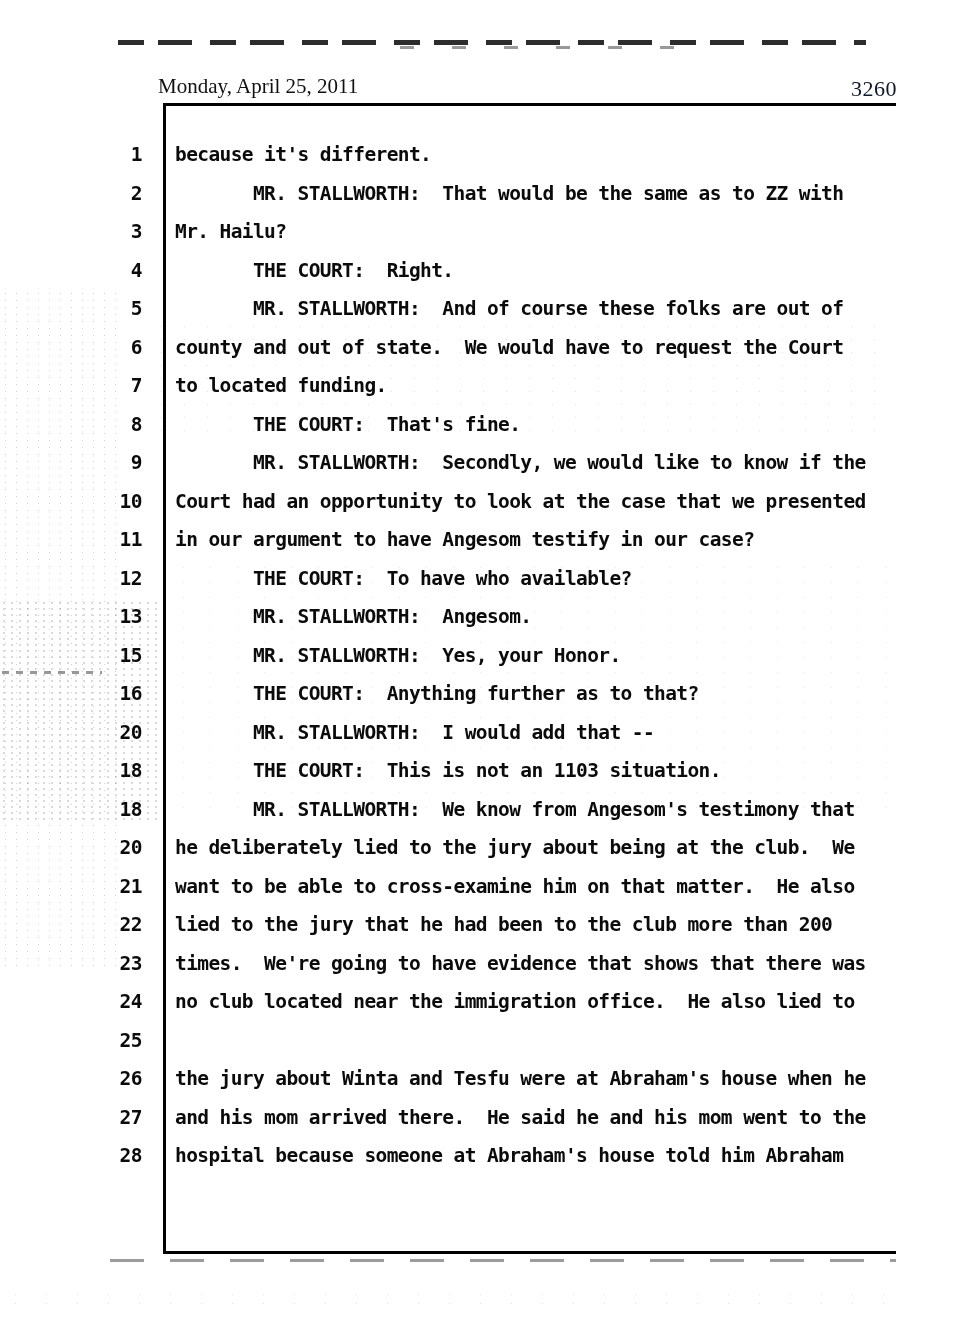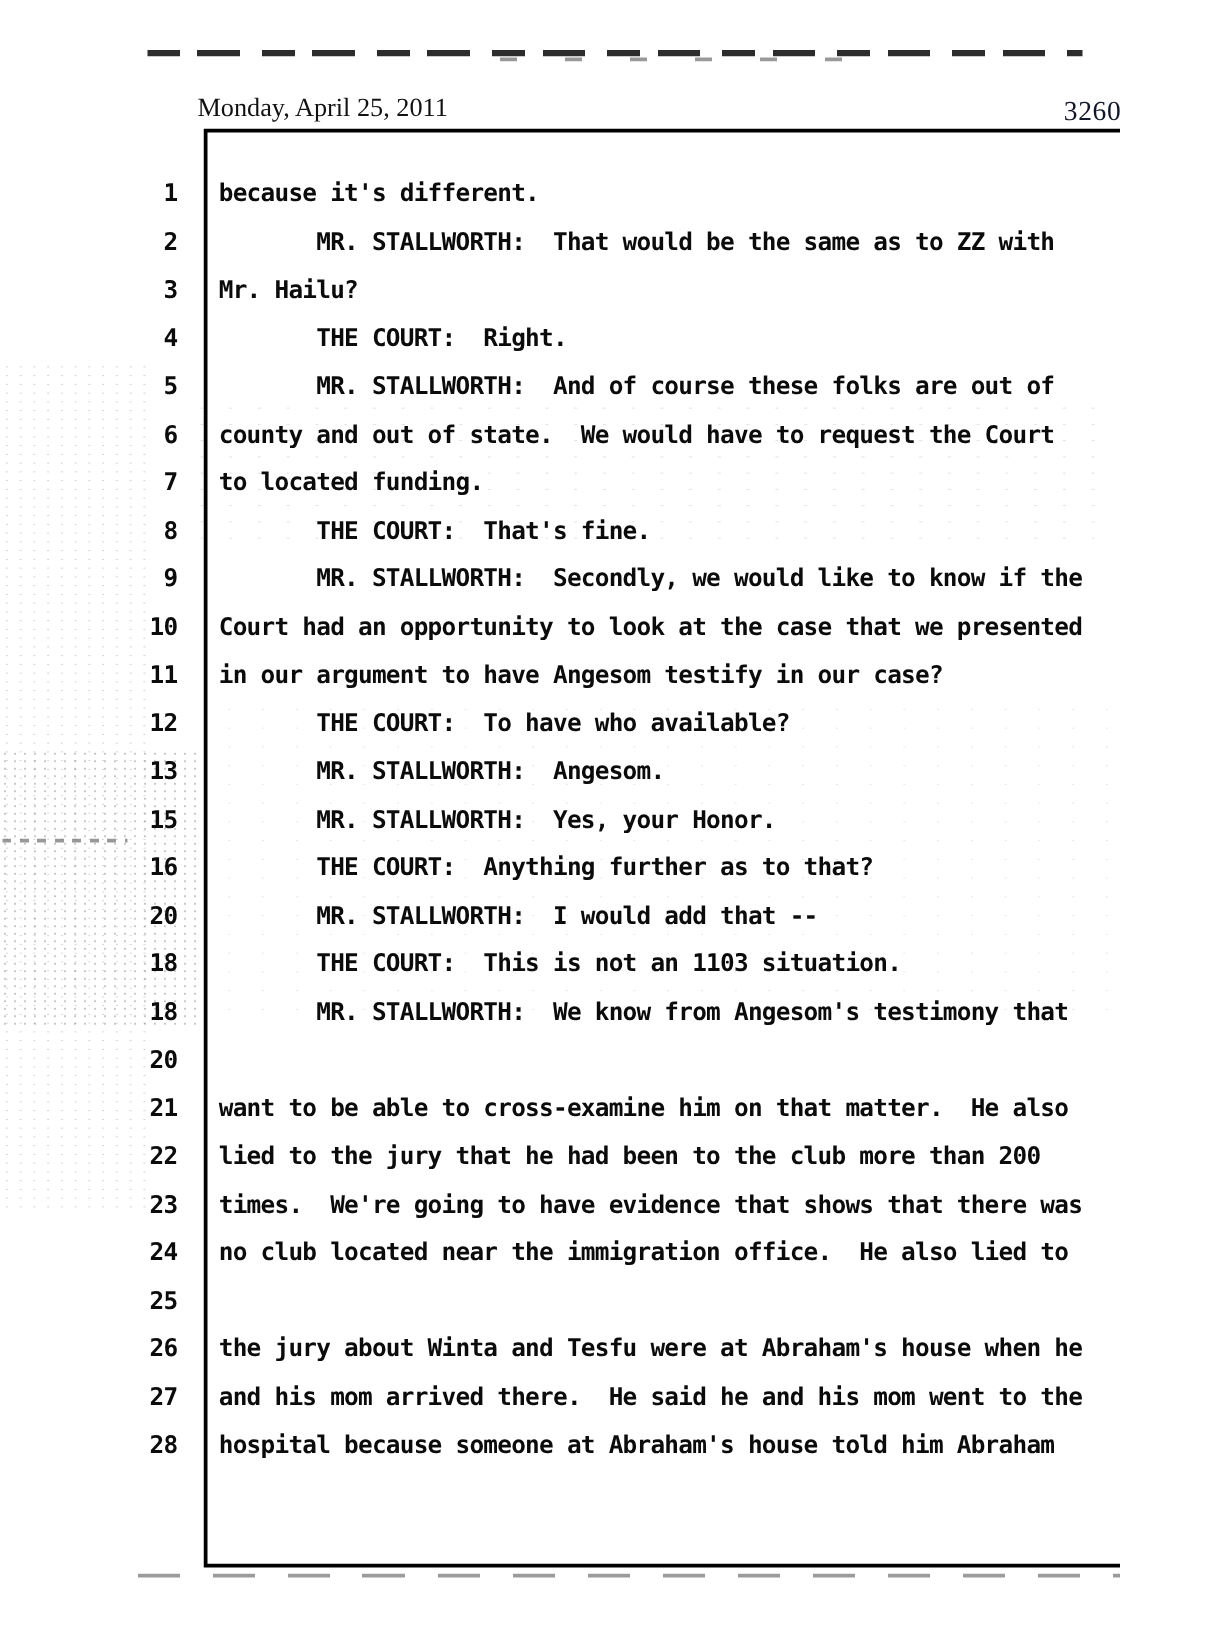--- a/index.html
+++ b/index.html
@@ -169,21 +169,21 @@
       <div class="line"><span class="line-no">9</span><span class="line-text">       MR. STALLWORTH:  Secondly, we would like to know if the</span></div>
       <div class="line"><span class="line-no">10</span><span class="line-text">Court had an opportunity to look at the case that we presented</span></div>
       <div class="line"><span class="line-no">11</span><span class="line-text">in our argument to have Angesom testify in our case?</span></div>
       <div class="line"><span class="line-no">12</span><span class="line-text">       THE COURT:  To have who available?</span></div>
       <div class="line"><span class="line-no">13</span><span class="line-text">       MR. STALLWORTH:  Angesom.</span></div>
       <div class="line"><span class="line-no">15</span><span class="line-text">       MR. STALLWORTH:  Yes, your Honor.</span></div>
       <div class="line"><span class="line-no">16</span><span class="line-text">       THE COURT:  Anything further as to that?</span></div>
       <div class="line"><span class="line-no">20</span><span class="line-text">       MR. STALLWORTH:  I would add that --</span></div>
       <div class="line"><span class="line-no">18</span><span class="line-text">       THE COURT:  This is not an 1103 situation.</span></div>
       <div class="line"><span class="line-no">18</span><span class="line-text">       MR. STALLWORTH:  We know from Angesom's testimony that</span></div>
-      <div class="line"><span class="line-no">20</span></div>
+      <div class="line"><span class="line-no">20</span><span class="line-text">he deliberately lied to the jury about being at the club.  We</span></div>
       <div class="line"><span class="line-no">21</span><span class="line-text">want to be able to cross-examine him on that matter.  He also</span></div>
       <div class="line"><span class="line-no">22</span><span class="line-text">lied to the jury that he had been to the club more than 200</span></div>
       <div class="line"><span class="line-no">23</span><span class="line-text">times.  We're going to have evidence that shows that there was</span></div>
       <div class="line"><span class="line-no">24</span><span class="line-text">no club located near the immigration office.  He also lied to</span></div>
       <div class="line"><span class="line-no">25</span></div>
       <div class="line"><span class="line-no">26</span><span class="line-text">the jury about Winta and Tesfu were at Abraham's house when he</span></div>
       <div class="line"><span class="line-no">27</span><span class="line-text">and his mom arrived there.  He said he and his mom went to the</span></div>
       <div class="line"><span class="line-no">28</span><span class="line-text">hospital because someone at Abraham's house told him Abraham</span></div>
     </div>
 

